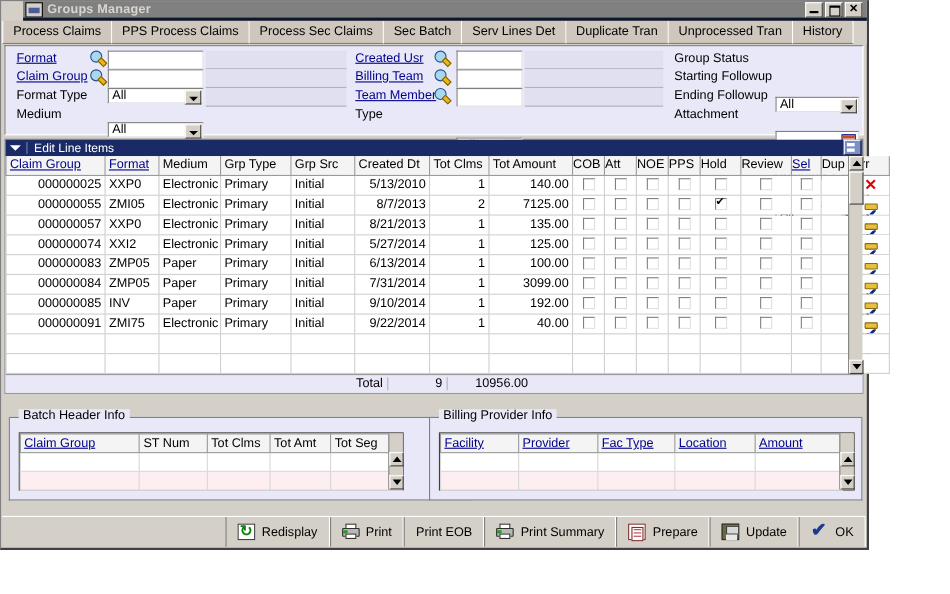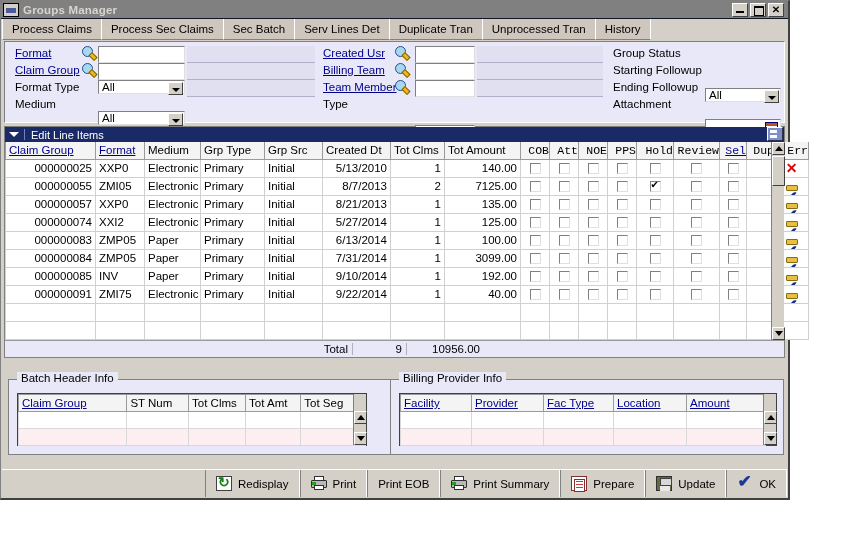--- a/index.html
+++ b/index.html
@@ -20,21 +20,22 @@
     border-right: 2px solid #404040;
     border-bottom: 2px solid #404040;
   }
 
   
   .titlebar {
     height: 18px;
     background: #808080;
     display: flex; align-items: center;
     padding: 0 2px;
-    border-bottom: 1px solid #0f172a;
+    border-bottom: 3px solid #0f172a;
+    margin-left: 20px;
   }
   .sysicon {
     width: 16px; height: 14px;
     background: #d4d0c8;
     border: 1px solid #000;
     margin-right: 4px;
     position: relative;
     flex: 0 0 auto;
   }
   .sysicon::after {
@@ -233,21 +234,21 @@
     border-top: none;
     font-size: 11.5px;
     font-weight: normal;
     height: 17px;
     padding: 0 3px;
     text-align: left;
     white-space: nowrap;
     overflow: hidden;
   }
   table.grid th.hl { color: #00008b; text-decoration: underline; }
-  table.grid th.ctr { text-align: right; padding:0;font-family:Liberation Mono, monospace; }
+  table.grid th.ctr { text-align: left; padding:0; }
   table.grid td {
     border: 1px solid #d0d0d0;
     border-top: none;
     height: 18px;
     font-size: 11.5px;
     padding: 0 3px;
     white-space: nowrap;
     overflow: hidden;
     background: #ffffff;
   }
@@ -402,20 +403,21 @@
     <div class="title-text">Groups Manager</div>
     <div class="winbtns">
       <div class="winbtn min"></div>
       <div class="winbtn max"></div>
       <div class="winbtn close">✕</div>
     </div>
   </div>
 
   <div class="tabbar">
     <div class="tab">Process Claims</div>
+    <div class="tab">PPS Process Claims</div>
     <div class="tab">Process Sec Claims</div>
     <div class="tab">Sec Batch</div>
     <div class="tab">Serv Lines Det</div>
     <div class="tab">Duplicate Tran</div>
     <div class="tab">Unprocessed Tran</div>
     <div class="tab">History</div>
   </div>
 
   <div class="panel">
 

